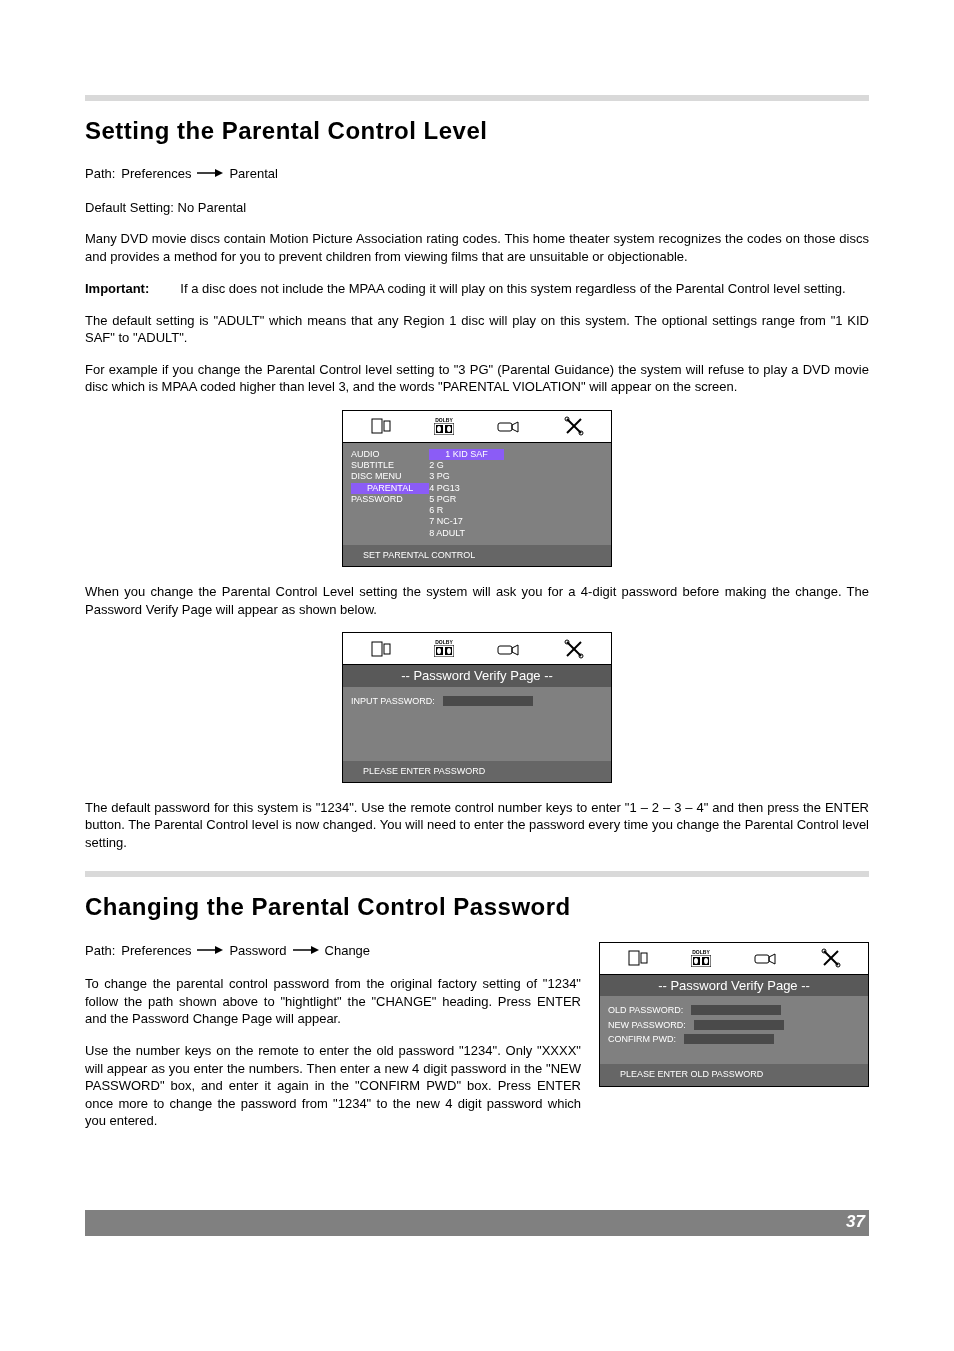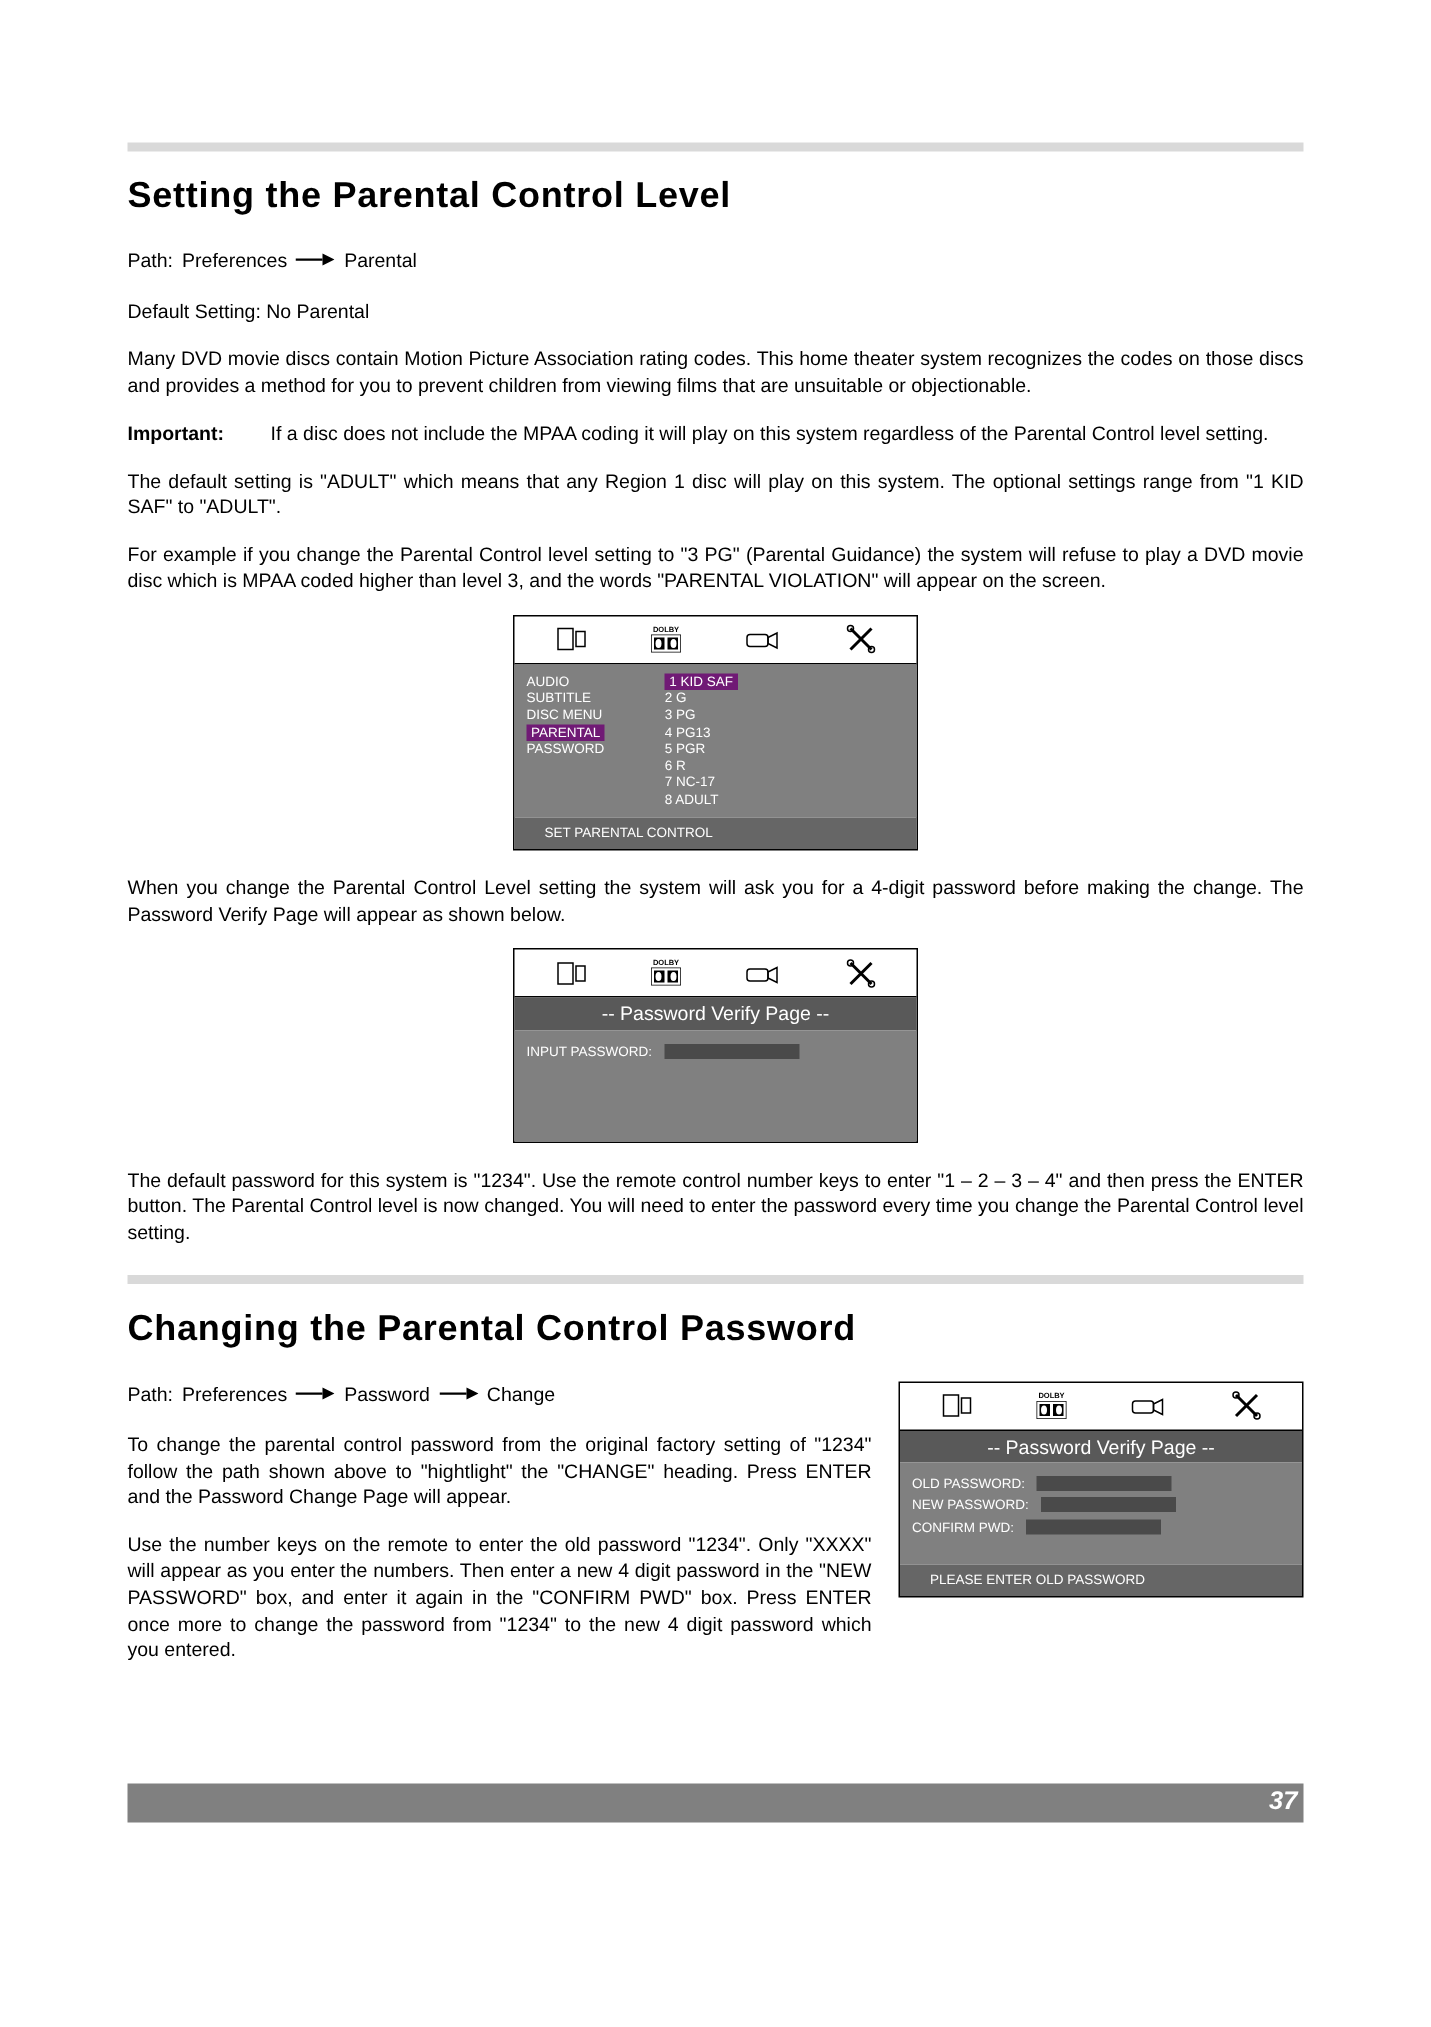--- a/index.html
+++ b/index.html
@@ -61,24 +61,23 @@
     font-size: 13px;
     padding: 2px 0;
   }
   .osd-body {
     background: #808080;
     color: #fff;
     font-size: 9px;
     padding: 6px 8px;
     min-height: 78px;
     display: flex;
-    gap: 40px;
   }
   .osd-body .col { display:flex; flex-direction:column; gap:0; line-height:1.25; }
-  .osd-body .hl { background:#701a75; padding: 0 3px; display:inline-block; }
+  .osd-body .hl { background:#8b5cf6; padding: 0 16px; display:inline-block; }
   .osd-footer {
     background: #666;
     color: #fff;
     font-size: 9px;
     padding: 4px 8px 5px 20px;
   }
   .osd-body2 {
     background: #808080;
     color: #fff;
     font-size: 9px;
@@ -240,20 +239,21 @@
           </svg>
         </span>
     </div>
     <div class="osd-title">-- Password  Verify  Page --</div>
     <div class="osd-body2">
       <div class="row">
         <span>INPUT PASSWORD:</span>
         <span class="pw-box"></span>
       </div>
     </div>
+    <div class="osd-footer">PLEASE ENTER PASSWORD</div>
   </div>
 </div>
 
 <p>The default password for this system is "1234". Use the remote control number keys to enter "1 – 2 – 3 – 4" and then press the ENTER button. The Parental Control level is now changed. You will need to enter the password every time you change the Parental Control level setting.</p>
 
 <div class="hr-bar" style="margin-top:20px;"></div>
 <h1>Changing the Parental Control Password</h1>
 
 <div class="section2">
   <div class="left">

